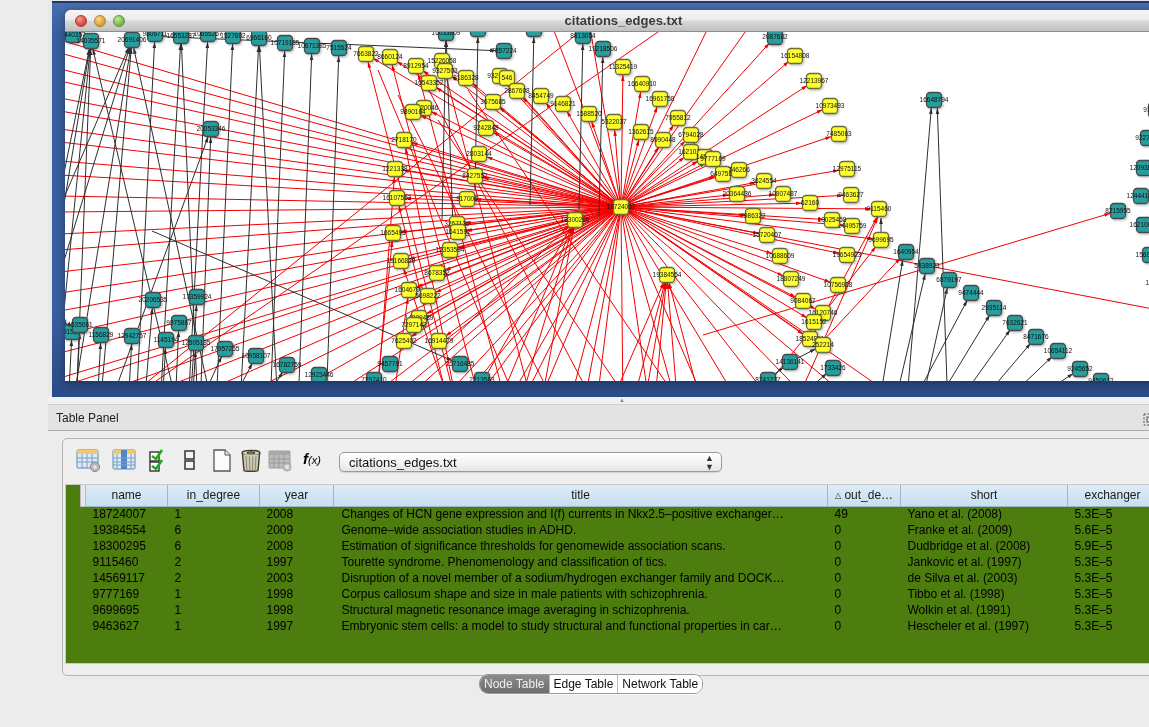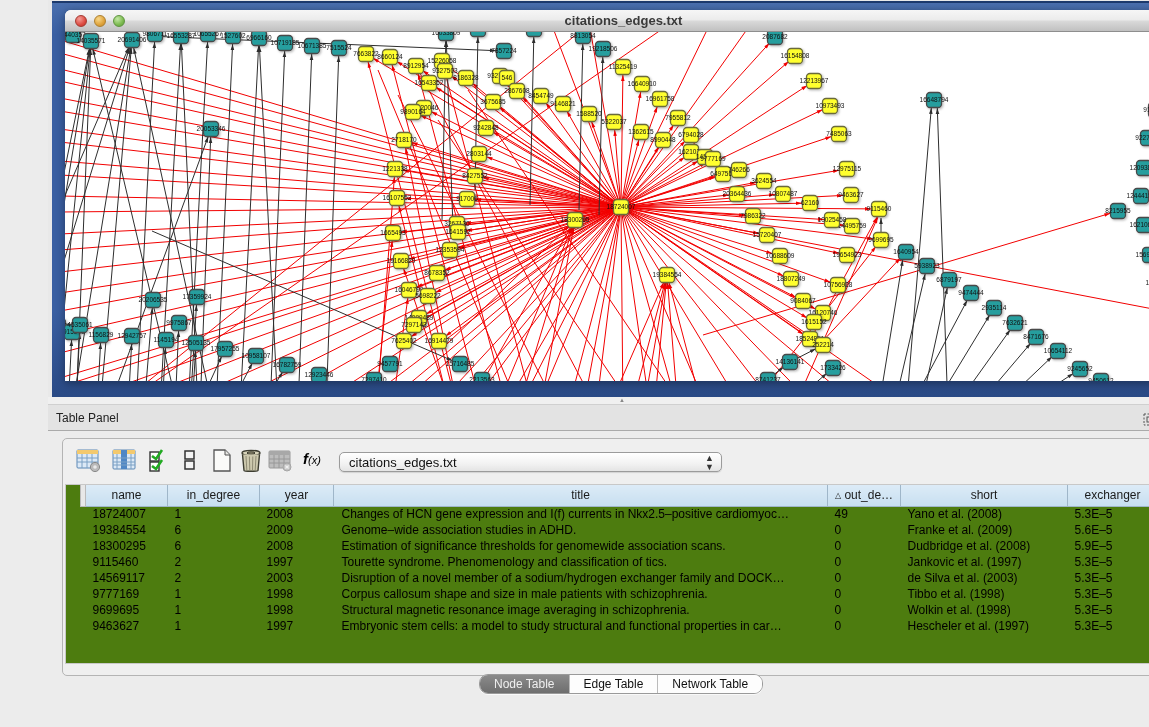--- a/index.html
+++ b/index.html
@@ -64,21 +64,21 @@
   border-top:none; height:21px; text-align:center; color:#1a1a1a; }
 thead td:first-child { background:#e8e8e8; border:1px solid #bbb; border-top:none;}
 tbody td { height:16px; padding:0 4px 0 7px; color:#000; white-space:nowrap; overflow:hidden; }
 tbody td.c3 { padding-left:8px; }
 #sorttri { font-size:8px; vertical-align:1px; }
 
 
 #tabs { position:absolute; left:431px; top:270px; z-index:5; height:20px; display:flex;
   border:1px solid #9a9a9a; border-radius:9px; overflow:hidden; background:#fff;
   box-shadow:0 1px 0 rgba(255,255,255,0.7); }
-.tab { font-size:12px; line-height:19px; padding:0 14px; color:#111; background:#fdfdfd; }
+.tab { font-size:12px; line-height:19px; padding:0 4px; color:#111; background:#fdfdfd; }
 .tab.sel { background:linear-gradient(#8b8b8b,#6e6e6e); color:#efefef; }
 .tab + .tab { border-left:1px solid #bbb; }
 
 
 #status { position:absolute; left:0; top:722px; width:1144px; height:29px; background:#ececec; }
 #status .mem { position:absolute; right:30px; top:11px; font-size:11px; color:#222; }
 #status .dot { position:absolute; right:11px; top:10px; width:11px; height:11px; border-radius:50%;
   background:#35c438; border:1px solid #3a3a3a; }
 svg text { font-family:"Liberation Sans", sans-serif; }
 </style></head>
@@ -1168,21 +1168,21 @@
                 <td>short</td>
                 <td>exchanger</td>
               </tr>
             </thead>
           <tbody>
 <tr>
                 <td class="g"></td>
                 <td class="c0">18724007</td>
                 <td class="c1">1</td>
                 <td class="c2">2008</td>
-                <td class="c3">Changes of HCN gene expression and I(f) currents in Nkx2.5–positive cardiomyoc…</td>
+                <td class="c3">Changes of HCN gene expression and I(f) currents in Nkx2.5–positive exchanger…</td>
                 <td class="c4">49</td>
                 <td class="c5">Yano et al. (2008)</td>
                 <td class="c6">5.3E–5</td>
               </tr>
 <tr>
                 <td class="g"></td>
                 <td class="c0">19384554</td>
                 <td class="c1">6</td>
                 <td class="c2">2009</td>
                 <td class="c3">Genome–wide association studies in ADHD.</td>
@@ -1230,21 +1230,21 @@
                 <td class="c5">Tibbo et al. (1998)</td>
                 <td class="c6">5.3E–5</td>
               </tr>
 <tr>
                 <td class="g"></td>
                 <td class="c0">9699695</td>
                 <td class="c1">1</td>
                 <td class="c2">1998</td>
                 <td class="c3">Structural magnetic resonance image averaging in schizophrenia.</td>
                 <td class="c4">0</td>
-                <td class="c5">Wolkin et al. (1998)</td>
+                <td class="c5">Wolkin et al. (1991)</td>
                 <td class="c6">5.3E–5</td>
               </tr>
 <tr>
                 <td class="g"></td>
                 <td class="c0">9463627</td>
                 <td class="c1">1</td>
                 <td class="c2">1997</td>
                 <td class="c3">Embryonic stem cells: a model to study structural and functional properties in car…</td>
                 <td class="c4">0</td>
                 <td class="c5">Hescheler et al. (1997)</td>

